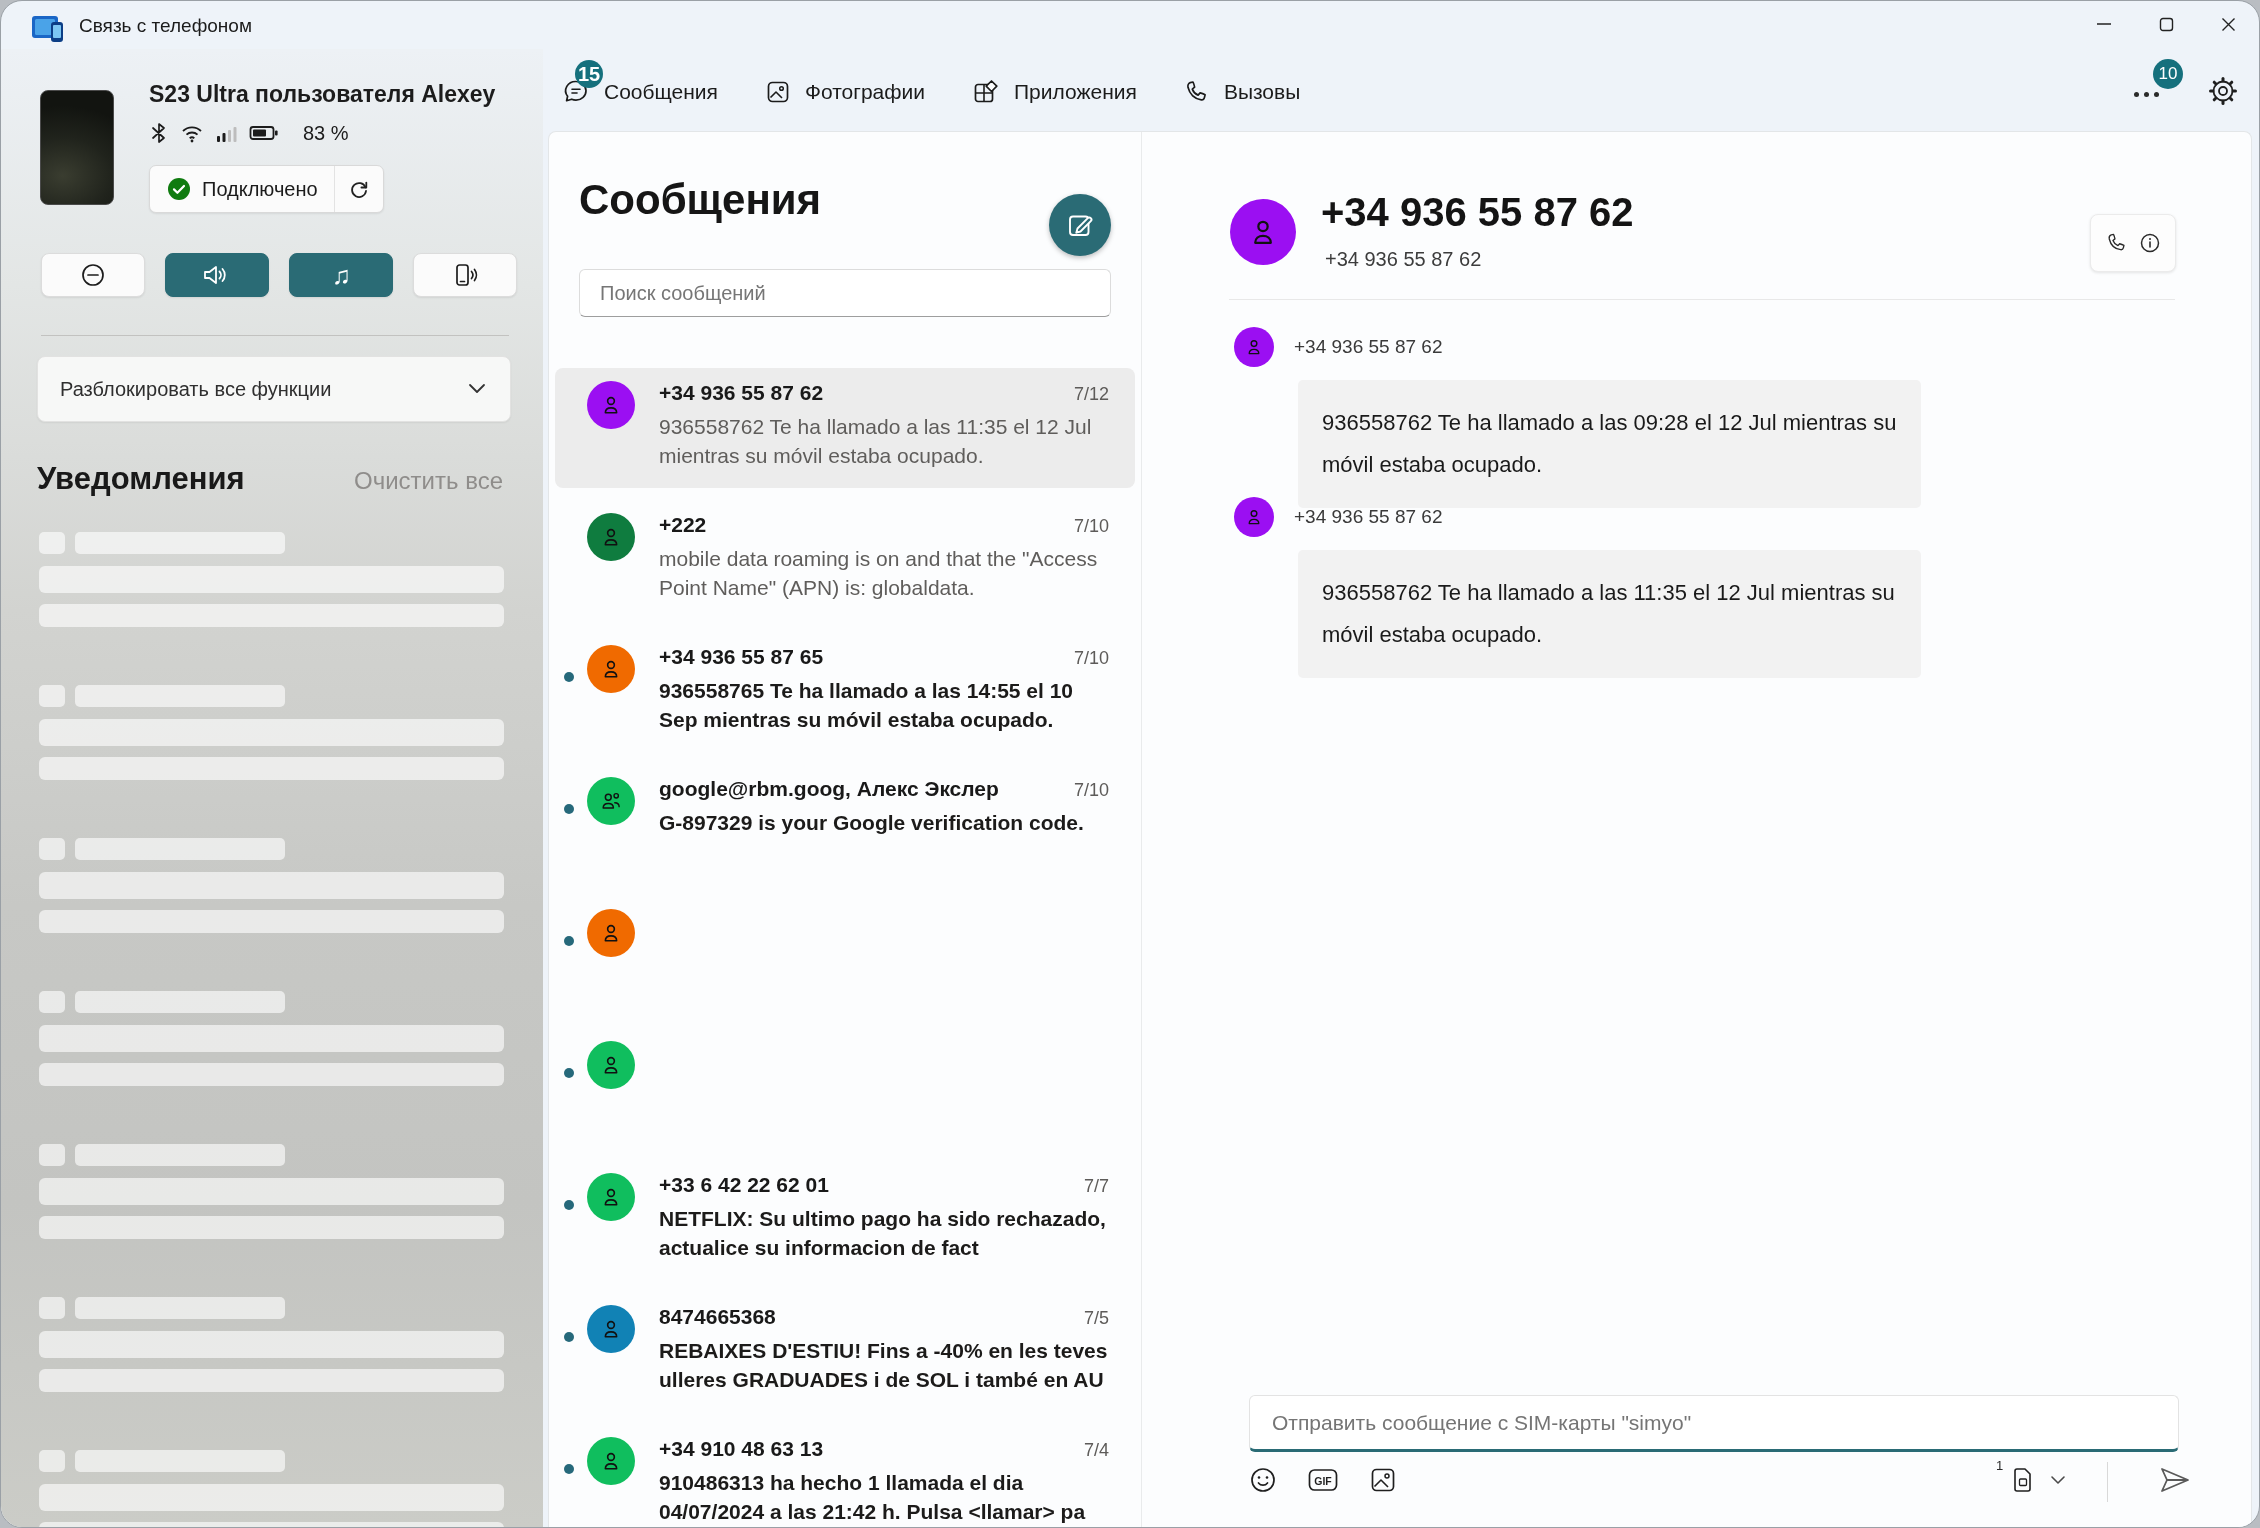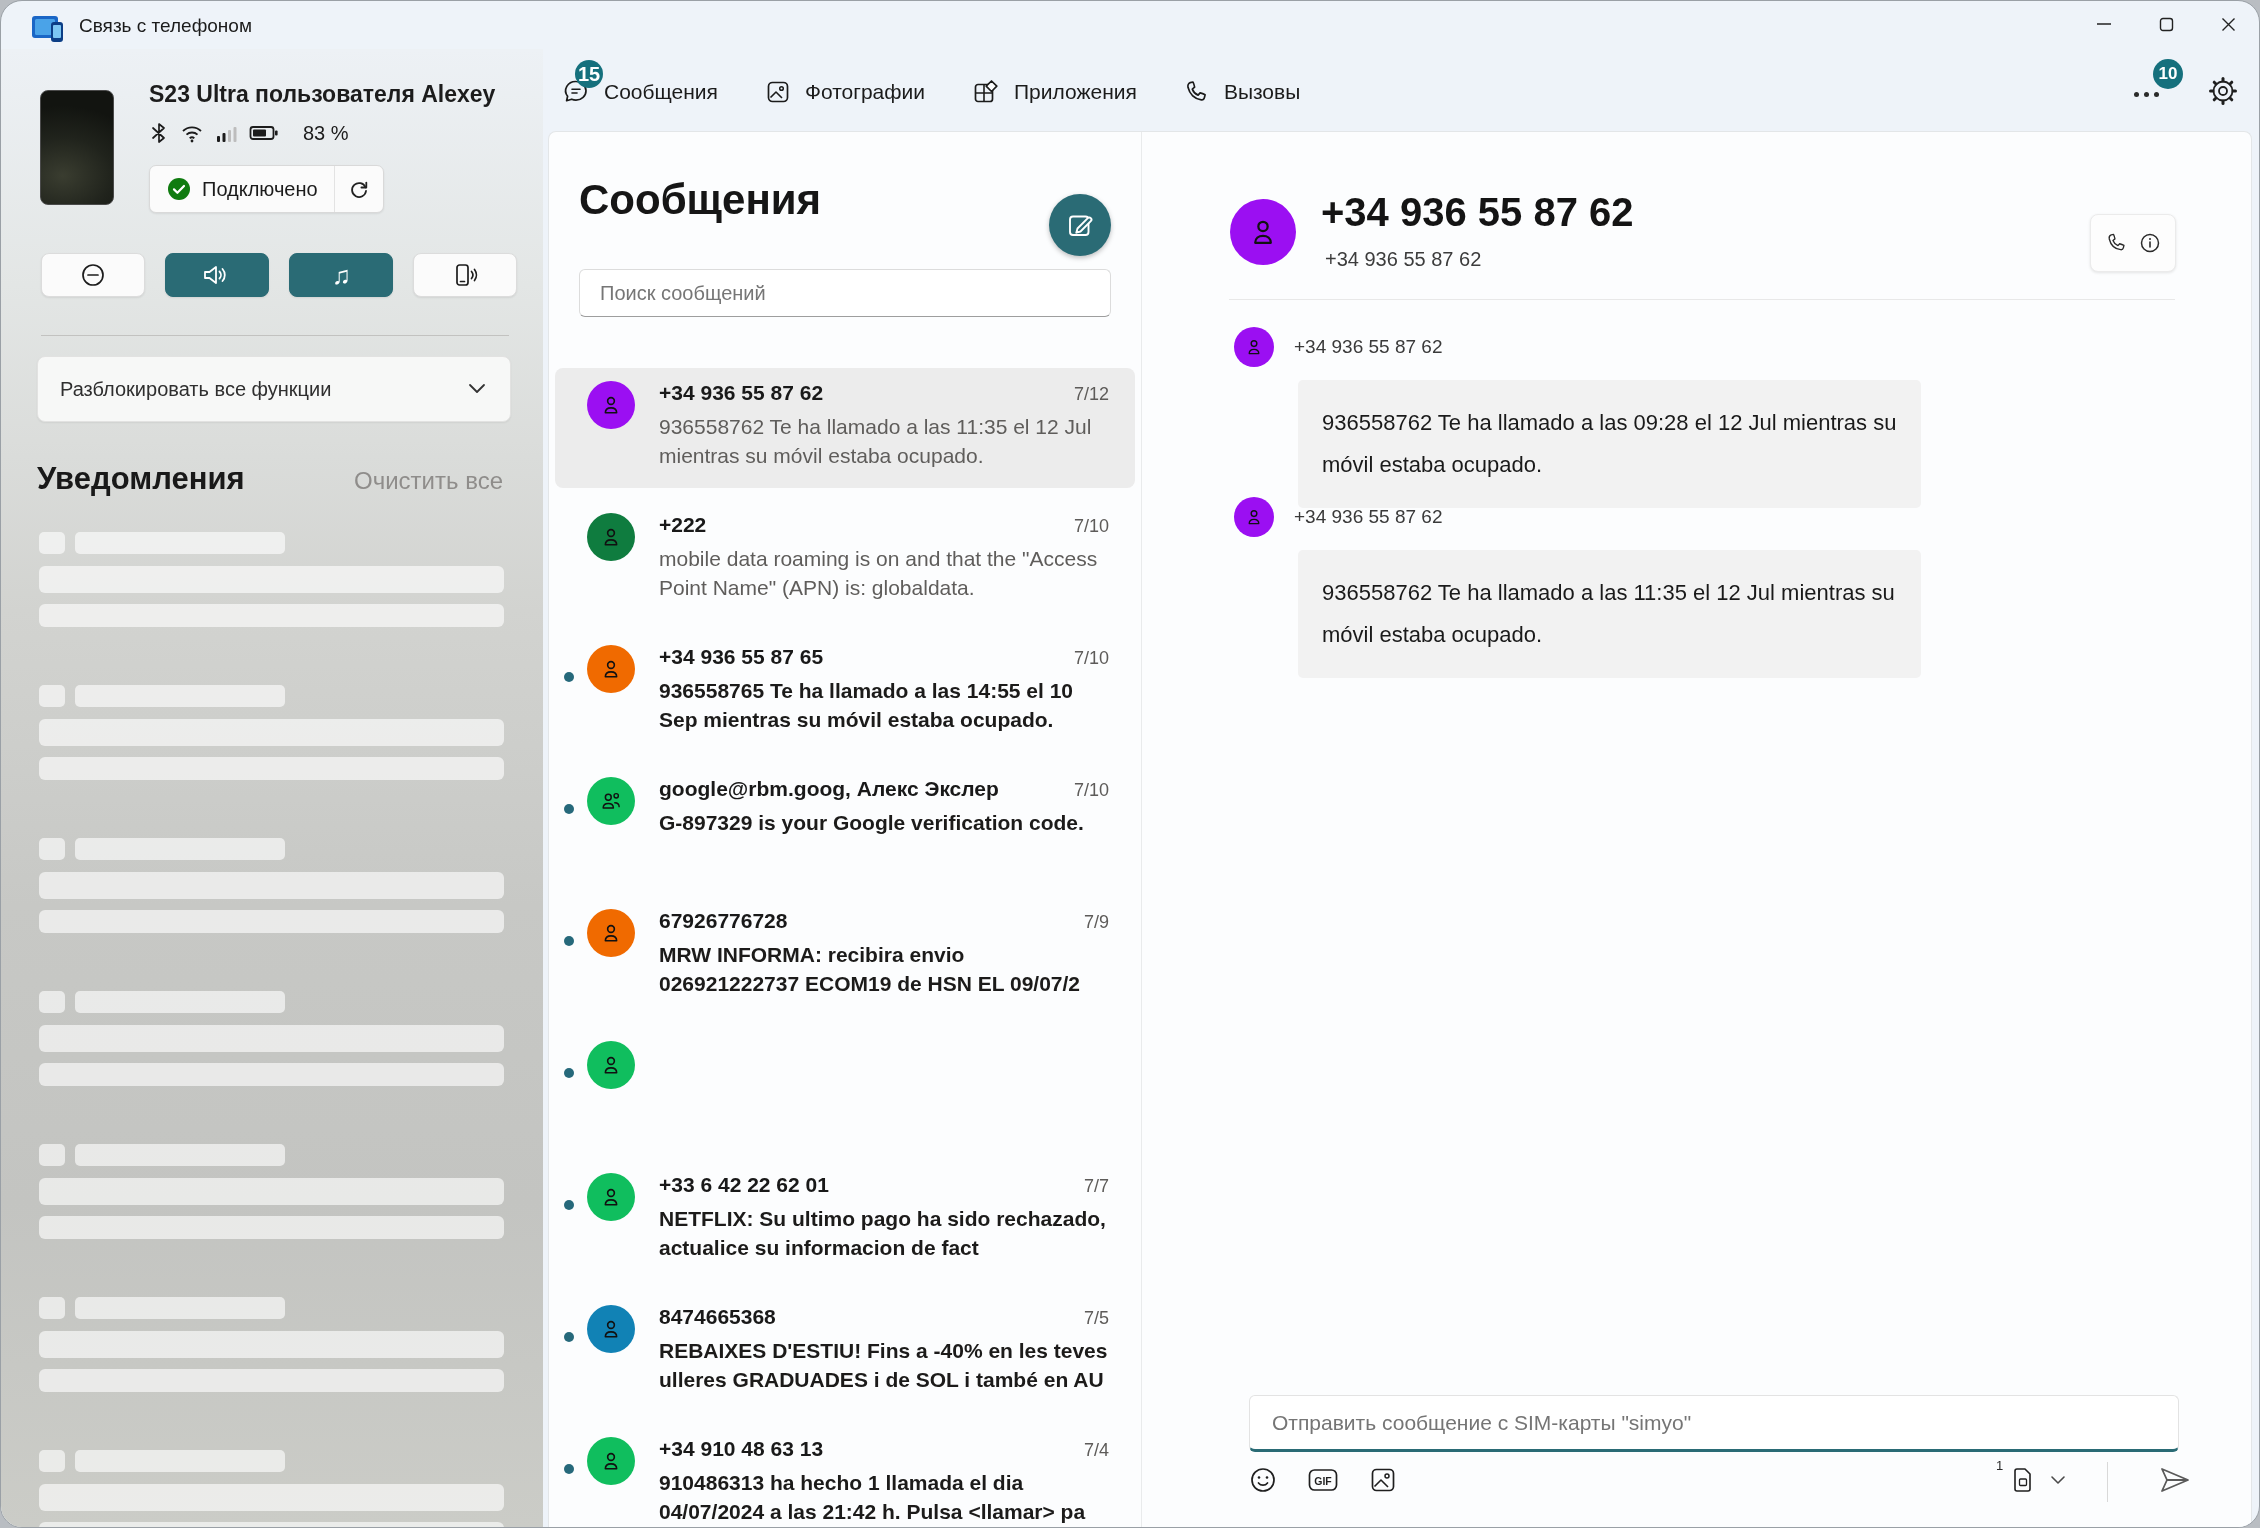--- a/index.html
+++ b/index.html
@@ -44,21 +44,21 @@
   .sk-bar2{height:23px;}
   
   .tabs{position:absolute;left:560px;top:62px;height:58px;display:flex;align-items:center;gap:46px;}
   .tab{position:relative;display:flex;align-items:center;gap:13px;font-size:21px;color:#1b1b1b;}
   .tab-badge{position:absolute;left:14px;top:-17px;min-width:28px;height:28px;border-radius:14px;background:#15707d;
     color:#fff;font-size:20px;font-weight:700;display:flex;align-items:center;justify-content:center;}
   .tab-underline{position:absolute;left:58px;top:74px;width:46px;height:7px;border-radius:4px;background:#2e6f79;}
   .more-btn{position:absolute;left:2122px;top:80px;width:46px;height:26px;display:flex;align-items:center;justify-content:center;gap:5px;}
   .more-btn i{width:5px;height:5px;border-radius:50%;background:#2b2b2b;}
   .more-badge{position:absolute;left:2152px;top:58px;min-width:30px;height:30px;border-radius:15px;background:#15707d;
-    color:#fff;font-size:17px;font-weight:700;display:flex;align-items:center;justify-content:center;}
+    color:#fff;font-size:17px;font-weight:400;display:flex;align-items:center;justify-content:center;}
   .gear{position:absolute;left:2204px;top:72px;width:36px;height:36px;}
   
   .card{position:absolute;left:547px;top:130px;right:7px;bottom:0;background:#fcfdfe;
     border:1px solid #e3e6e8;border-bottom:none;border-radius:8px 8px 0 0;}
   .list-col{position:absolute;left:0;top:0;bottom:0;width:592px;border-right:1px solid #e9ebec;}
   .list-title{position:absolute;left:30px;top:44px;font-size:42px;font-weight:700;color:#161616;}
   .compose-btn{position:absolute;left:500px;top:62px;width:62px;height:62px;border-radius:50%;background:#2a6b75;
     display:flex;align-items:center;justify-content:center;box-shadow:0 2px 5px rgba(0,0,0,.25);}
   .search-box{position:absolute;left:30px;top:137px;width:532px;height:48px;background:#fff;border:1px solid #dcdcdc;
     border-bottom:1px solid #9e9e9e;border-radius:6px;box-sizing:border-box;display:flex;align-items:center;padding:0 18px;}
@@ -447,27 +447,20 @@
         </div>
         <div class="conv-item unread">
           <span class="dot"></span>
           <div class="avatar" style="background: rgb(240, 106, 0);">
             <svg class="glyph-person" width="26" height="26" viewBox="0 0 24 24">
                 <circle cx="12" cy="8.3" r="3.1" fill="none" stroke="#111" stroke-width="1.5"></circle>
                 <path d="M6.8 19.2c0-3 2.3-4.6 5.2-4.6s5.2 1.6 5.2 4.6z" fill="none" stroke="#111" stroke-width="1.5" stroke-linejoin="round"></path>
               </svg>
 
           </div>
-          <div class="conv-body">
-            <div class="conv-row1">
-                <span class="conv-name">67926776728</span>
-                <span class="conv-date">7/9</span>
-              </div>
-            <div class="conv-preview">MRW INFORMA: recibira envio 026921222737 ECOM19  de HSN EL 09/07/2</div>
-          </div>
         </div>
         <div class="conv-item unread">
           <span class="dot"></span>
           <div class="avatar" style="background: rgb(16, 190, 94);">
             <svg class="glyph-person" width="26" height="26" viewBox="0 0 24 24">
                 <circle cx="12" cy="8.3" r="3.1" fill="none" stroke="#111" stroke-width="1.5"></circle>
                 <path d="M6.8 19.2c0-3 2.3-4.6 5.2-4.6s5.2 1.6 5.2 4.6z" fill="none" stroke="#111" stroke-width="1.5" stroke-linejoin="round"></path>
               </svg>
 
           </div>

